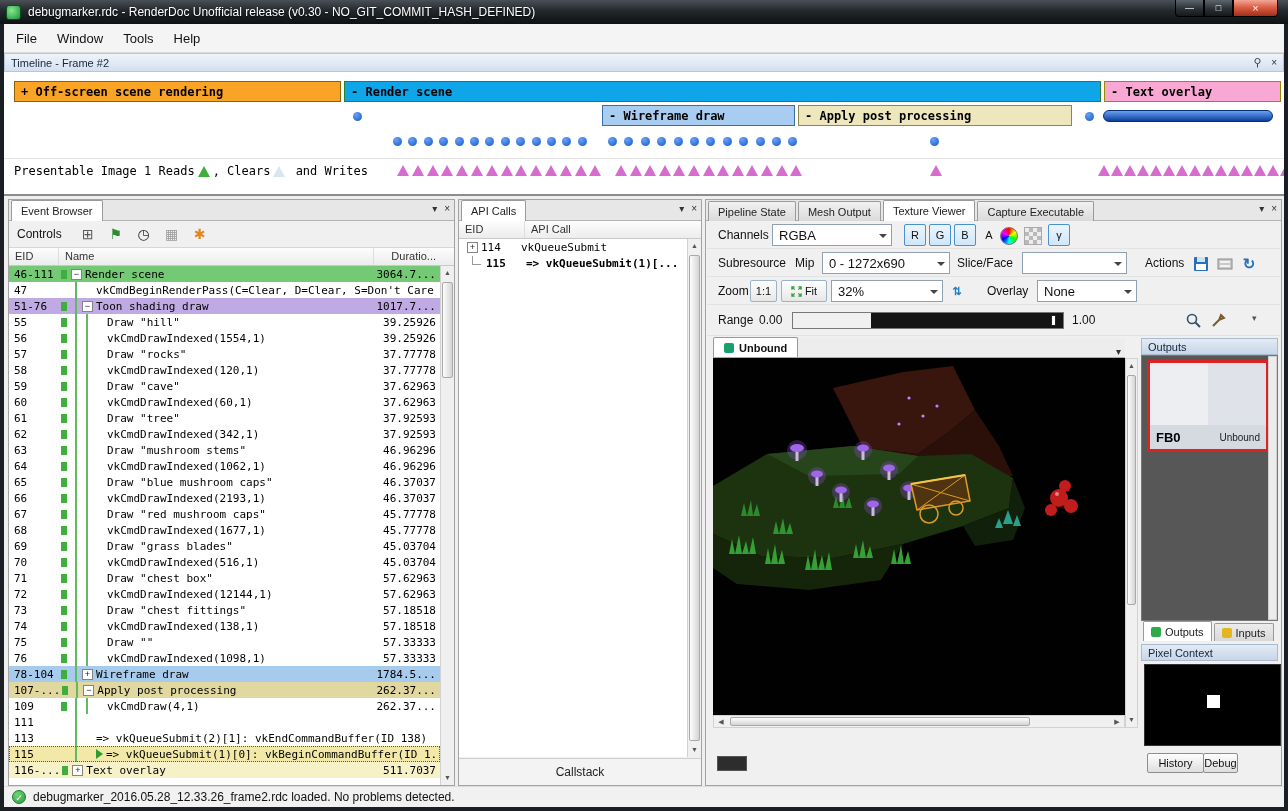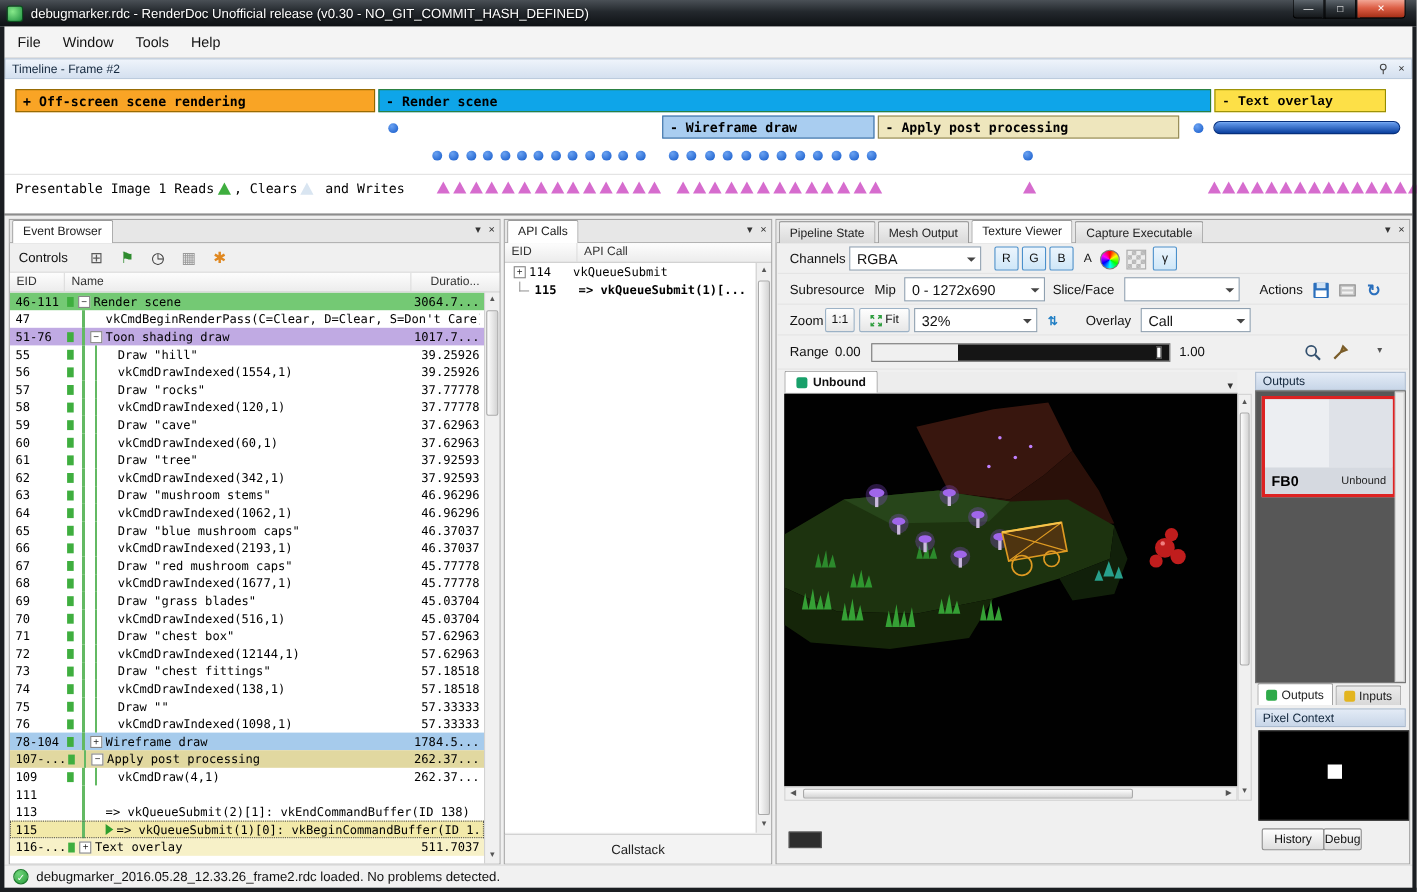--- a/index.html
+++ b/index.html
@@ -207,21 +207,21 @@
           <line x1="5.5" y1="6.5" x2="5.5" y2="10.5" stroke="#444"></line>
         </svg>
       <span>×</span>
     </span>
   </div>
 
   <div class="tlb" id="timeline-body">
     <div class="tl-sep"></div>
   <div class="tl-bar" style="left: 10px; top: 9px; width: 327px; background: rgb(249, 164, 37); border-color: rgb(141, 101, 0);">+ Off-screen scene rendering</div>
       <div class="tl-bar" style="left: 340px; top: 9px; width: 757px; background: #0ea5e9; border-color: rgb(46, 125, 50);">- Render scene</div>
-      <div class="tl-bar" style="left: 1100px; top: 9px; width: 156px; background: #fde047; border-color: rgb(148, 139, 0); font-family: Liberation Mono, monospace;">- Text overlay</div>
+      <div class="tl-bar" style="left: 1100px; top: 9px; width: 177px; background: #f9a8d4; border-color: rgb(148, 139, 0);">- Text overlay</div>
       <div class="tl-bar" style="left: 598px; top: 33px; width: 193px; background: rgb(169, 205, 240); border-color: rgb(58, 110, 165);">- Wireframe draw</div>
       <div class="tl-bar" style="left: 794px; top: 33px; width: 274px; background: rgb(238, 230, 189); border-color: rgb(143, 133, 79);">- Apply post processing</div>
       <div class="tl-dot" style="left: 349px; top: 40px; background: radial-gradient(circle at 35% 30%, rgb(106, 162, 242), rgb(19, 88, 200));"></div>
       <div class="tl-dot" style="left: 1081px; top: 40px; background: radial-gradient(circle at 35% 30%, rgb(106, 162, 242), rgb(19, 88, 200));"></div>
       <div class="tl-dot" style="left: 389px; top: 65px; background: radial-gradient(circle at 35% 30%, rgb(106, 162, 242), rgb(19, 88, 200));"></div>
       <div class="tl-dot" style="left: 404.4px; top: 65px; background: radial-gradient(circle at 35% 30%, rgb(106, 162, 242), rgb(19, 88, 200));"></div>
       <div class="tl-dot" style="left: 419.8px; top: 65px; background: radial-gradient(circle at 35% 30%, rgb(106, 162, 242), rgb(19, 88, 200));"></div>
       <div class="tl-dot" style="left: 435.2px; top: 65px; background: radial-gradient(circle at 35% 30%, rgb(106, 162, 242), rgb(19, 88, 200));"></div>
       <div class="tl-dot" style="left: 450.6px; top: 65px; background: radial-gradient(circle at 35% 30%, rgb(106, 162, 242), rgb(19, 88, 200));"></div>
       <div class="tl-dot" style="left: 466px; top: 65px; background: radial-gradient(circle at 35% 30%, rgb(106, 162, 242), rgb(19, 88, 200));"></div>
@@ -744,21 +744,21 @@
       <div class="tbtn" style="left:43px;width:27px">1:1</div>
       <div class="tbtn" style="left:74px;width:46px">
         <svg width="11" height="11" viewBox="0 0 12 12">
             <path d="M4 4 L1 1 M1 4 V1 H4 M8 8 L11 11 M11 8 V11 H8 M8 4 L11 1 M8 1 H11 V4 M4 8 L1 11 M1 8 V11 H4" stroke="#2f9e3f" stroke-width="1.4" fill="none"></path>
           </svg>
         <span>Fit</span>
       </div>
       <div class="combo" style="left:124px;width:112px">32%</div>
       <div class="tbtn flat" style="left:241px;width:18px;color:#1f7ec4;font-weight:bold">⇅</div>
       <span class="tlabel" style="left:280px">Overlay</span>
-      <div class="combo" style="left:330px;width:100px">Call</div>
+      <div class="combo" style="left:330px;width:100px">None</div>
     </div>
 
     <div class="tv-row tv-row4">
       <span class="tlabel" style="left:11px;top:7px">Range</span>
       <span class="tlabel" style="left:52px;top:7px">0.00</span>
       <div class="range-track" style="left:85px;width:272px">
         <div class="range-handle"></div>
       </div>
       <span class="tlabel" style="left:365px;top:7px">1.00</span>
       <div class="mini-icon" style="left:478px;top:6px">

